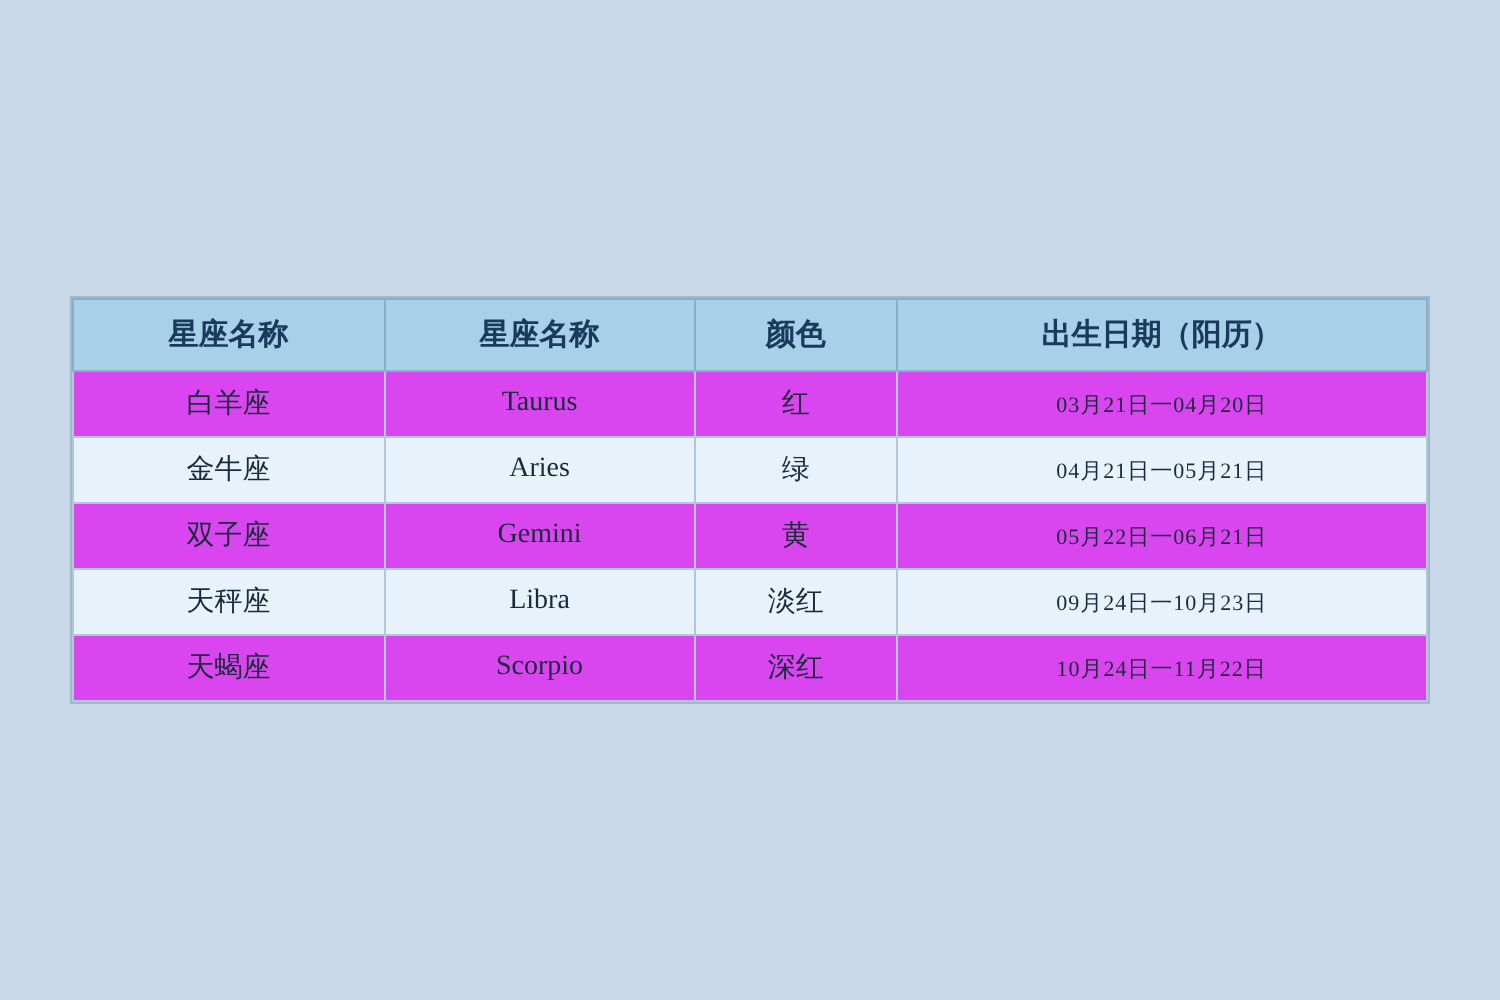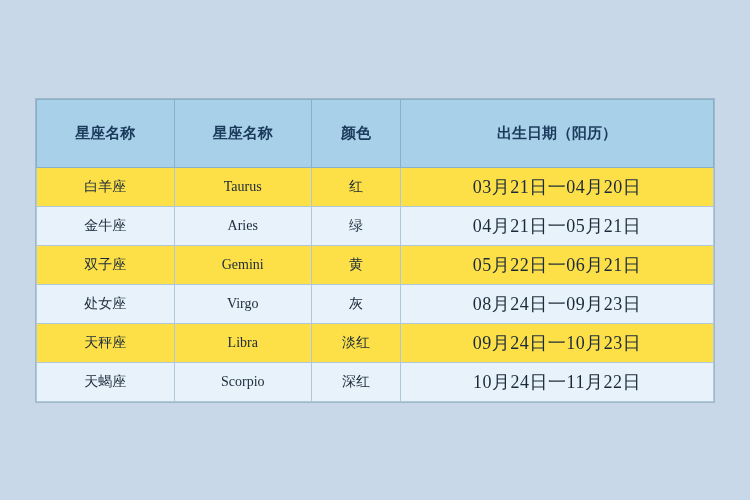--- a/index.html
+++ b/index.html
@@ -28,49 +28,49 @@
       width: 100%;
       border-collapse: collapse;
     }
 
     thead tr {
       background-color: #a8d0e8;
     }
 
     thead th {
       border: 1px solid #88b0c8;
-      padding: 24px 12px;
+      padding: 8px 12px;
       text-align: center;
       font-size: 15px;
       font-weight: bold;
       color: #1a3a5c;
     }
 
     tbody tr {
-      background-color: #fde047;
+      background-color: #d946ef;
     }
 
     tbody tr:nth-child(even) {
       background-color: #e8f2fa;
     }
 
     tbody td {
       border: 1px solid #b0c8d8;
       padding: 7px 12px;
       text-align: center;
       font-size: 14px;
       color: #1a2a3a;
     }
 
     tbody td:nth-child(1) {
       font-weight: normal;
     }
 
     tbody td:nth-child(4) {
-      font-size: 18px;
+      font-size: 11px;
       letter-spacing: 0.5px;
     }
   </style>
 </head>
 <body>
 
 <div class="table-container">
   <table>
     <thead>
       <tr>
@@ -93,26 +93,20 @@
           <td>绿</td>
           <td>04月21日一05月21日</td>
         </tr>
         <tr>
           <td>双子座</td>
           <td>Gemini</td>
           <td>黄</td>
           <td>05月22日一06月21日</td>
         </tr>
         <tr>
-          <td>处女座</td>
-          <td>Virgo</td>
-          <td>灰</td>
-          <td>08月24日一09月23日</td>
-        </tr>
-        <tr>
           <td>天秤座</td>
           <td>Libra</td>
           <td>淡红</td>
           <td>09月24日一10月23日</td>
         </tr>
         <tr>
           <td>天蝎座</td>
           <td>Scorpio</td>
           <td>深红</td>
           <td>10月24日一11月22日</td>

